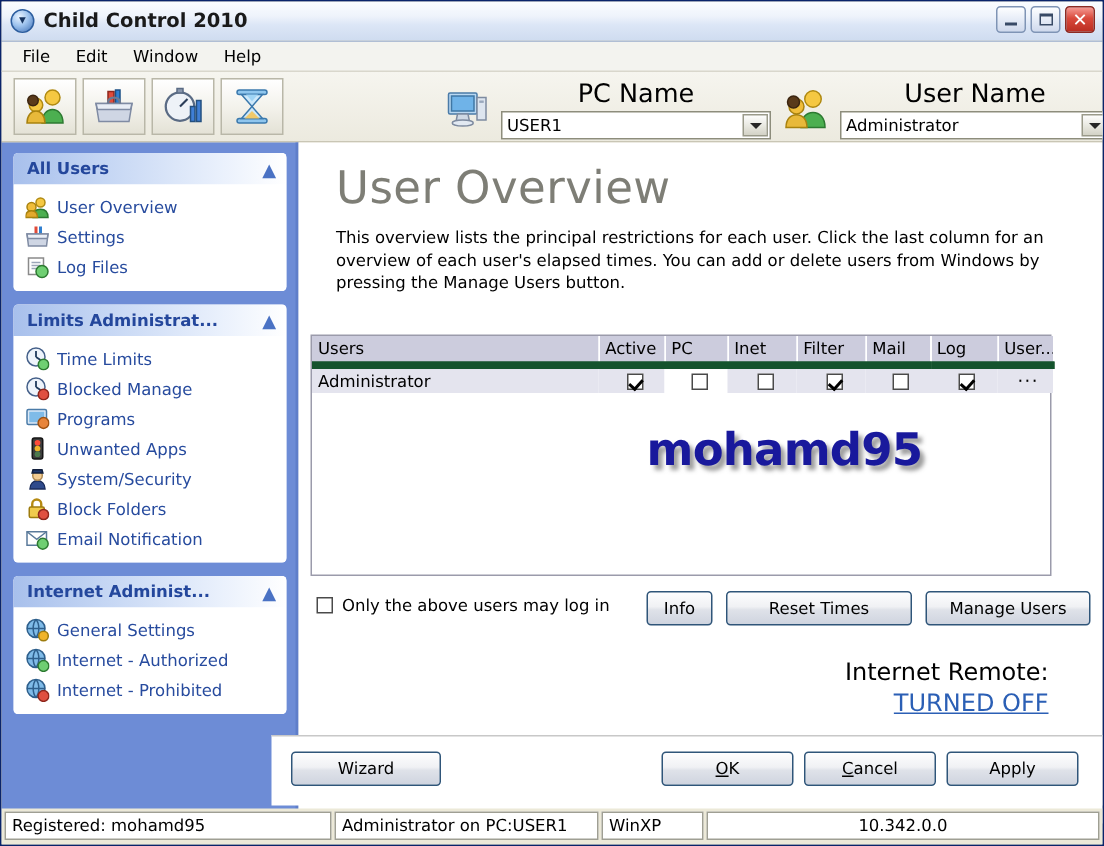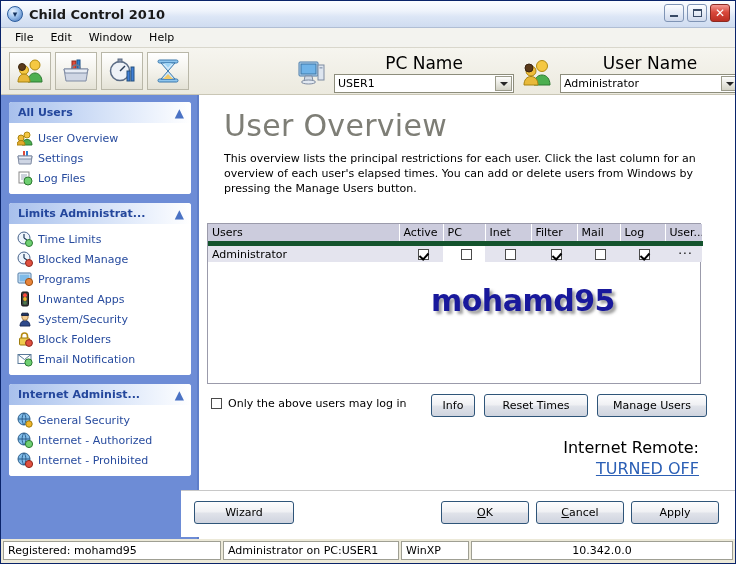--- a/index.html
+++ b/index.html
@@ -282,21 +282,21 @@
     font-size: 11px;
     color: #000;
     height: 23px;
     box-sizing: border-box;
     display: inline-flex; align-items: center; justify-content: center;
     padding: 0 10px;
     font-family: "DejaVu Sans", "Liberation Sans", sans-serif;
   }
   .btn-row-mid { position: absolute; left: 430px; top: 393px; display:flex; gap: 9px; }
   .b-info { width: 44px; }
-  .b-reset { width: 104px; }
+  .b-reset { width: 124px; }
   .b-manage { width: 110px; }
 
   .remote {
     position: absolute;
     right: 36px; top: 437px;
     text-align: right;
     font-size: 16px; color: #000;
   }
   .remote a {
     color: #2b5fb5; text-decoration: underline; display: block; margin-top: 2px;
@@ -560,21 +560,21 @@
           <span>Internet Administ...</span>
           <span class="chev">▲</span>
         </div>
         <div class="panel-body">
           <div class="nav-item">
             <svg class="ico" viewBox="0 0 16 16">
               <circle cx="7" cy="7" r="6" fill="#7fbbe8" stroke="#2e5f8c"></circle>
               <path d="M1 7h12M7 1c2.5 2.8 2.5 9.2 0 12M7 1C4.5 3.8 4.5 10.2 7 13" fill="none" stroke="#2e5f8c"></path>
               <circle cx="12" cy="12" r="3.2" fill="#f0b429" stroke="#9e7c0e"></circle>
             </svg>
-            <span class="nav-label">General Security</span>
+            <span class="nav-label">General Settings</span>
           </div>
           <div class="nav-item">
             <svg class="ico" viewBox="0 0 16 16">
               <circle cx="7" cy="7" r="6" fill="#7fbbe8" stroke="#2e5f8c"></circle>
               <path d="M1 7h12M7 1c2.5 2.8 2.5 9.2 0 12M7 1C4.5 3.8 4.5 10.2 7 13" fill="none" stroke="#2e5f8c"></path>
               <circle cx="12" cy="12" r="3.6" fill="#6fcf72" stroke="#2d7a31"></circle>
             </svg>
             <span class="nav-label">Internet - Authorized</span>
           </div>
           <div class="nav-item">

